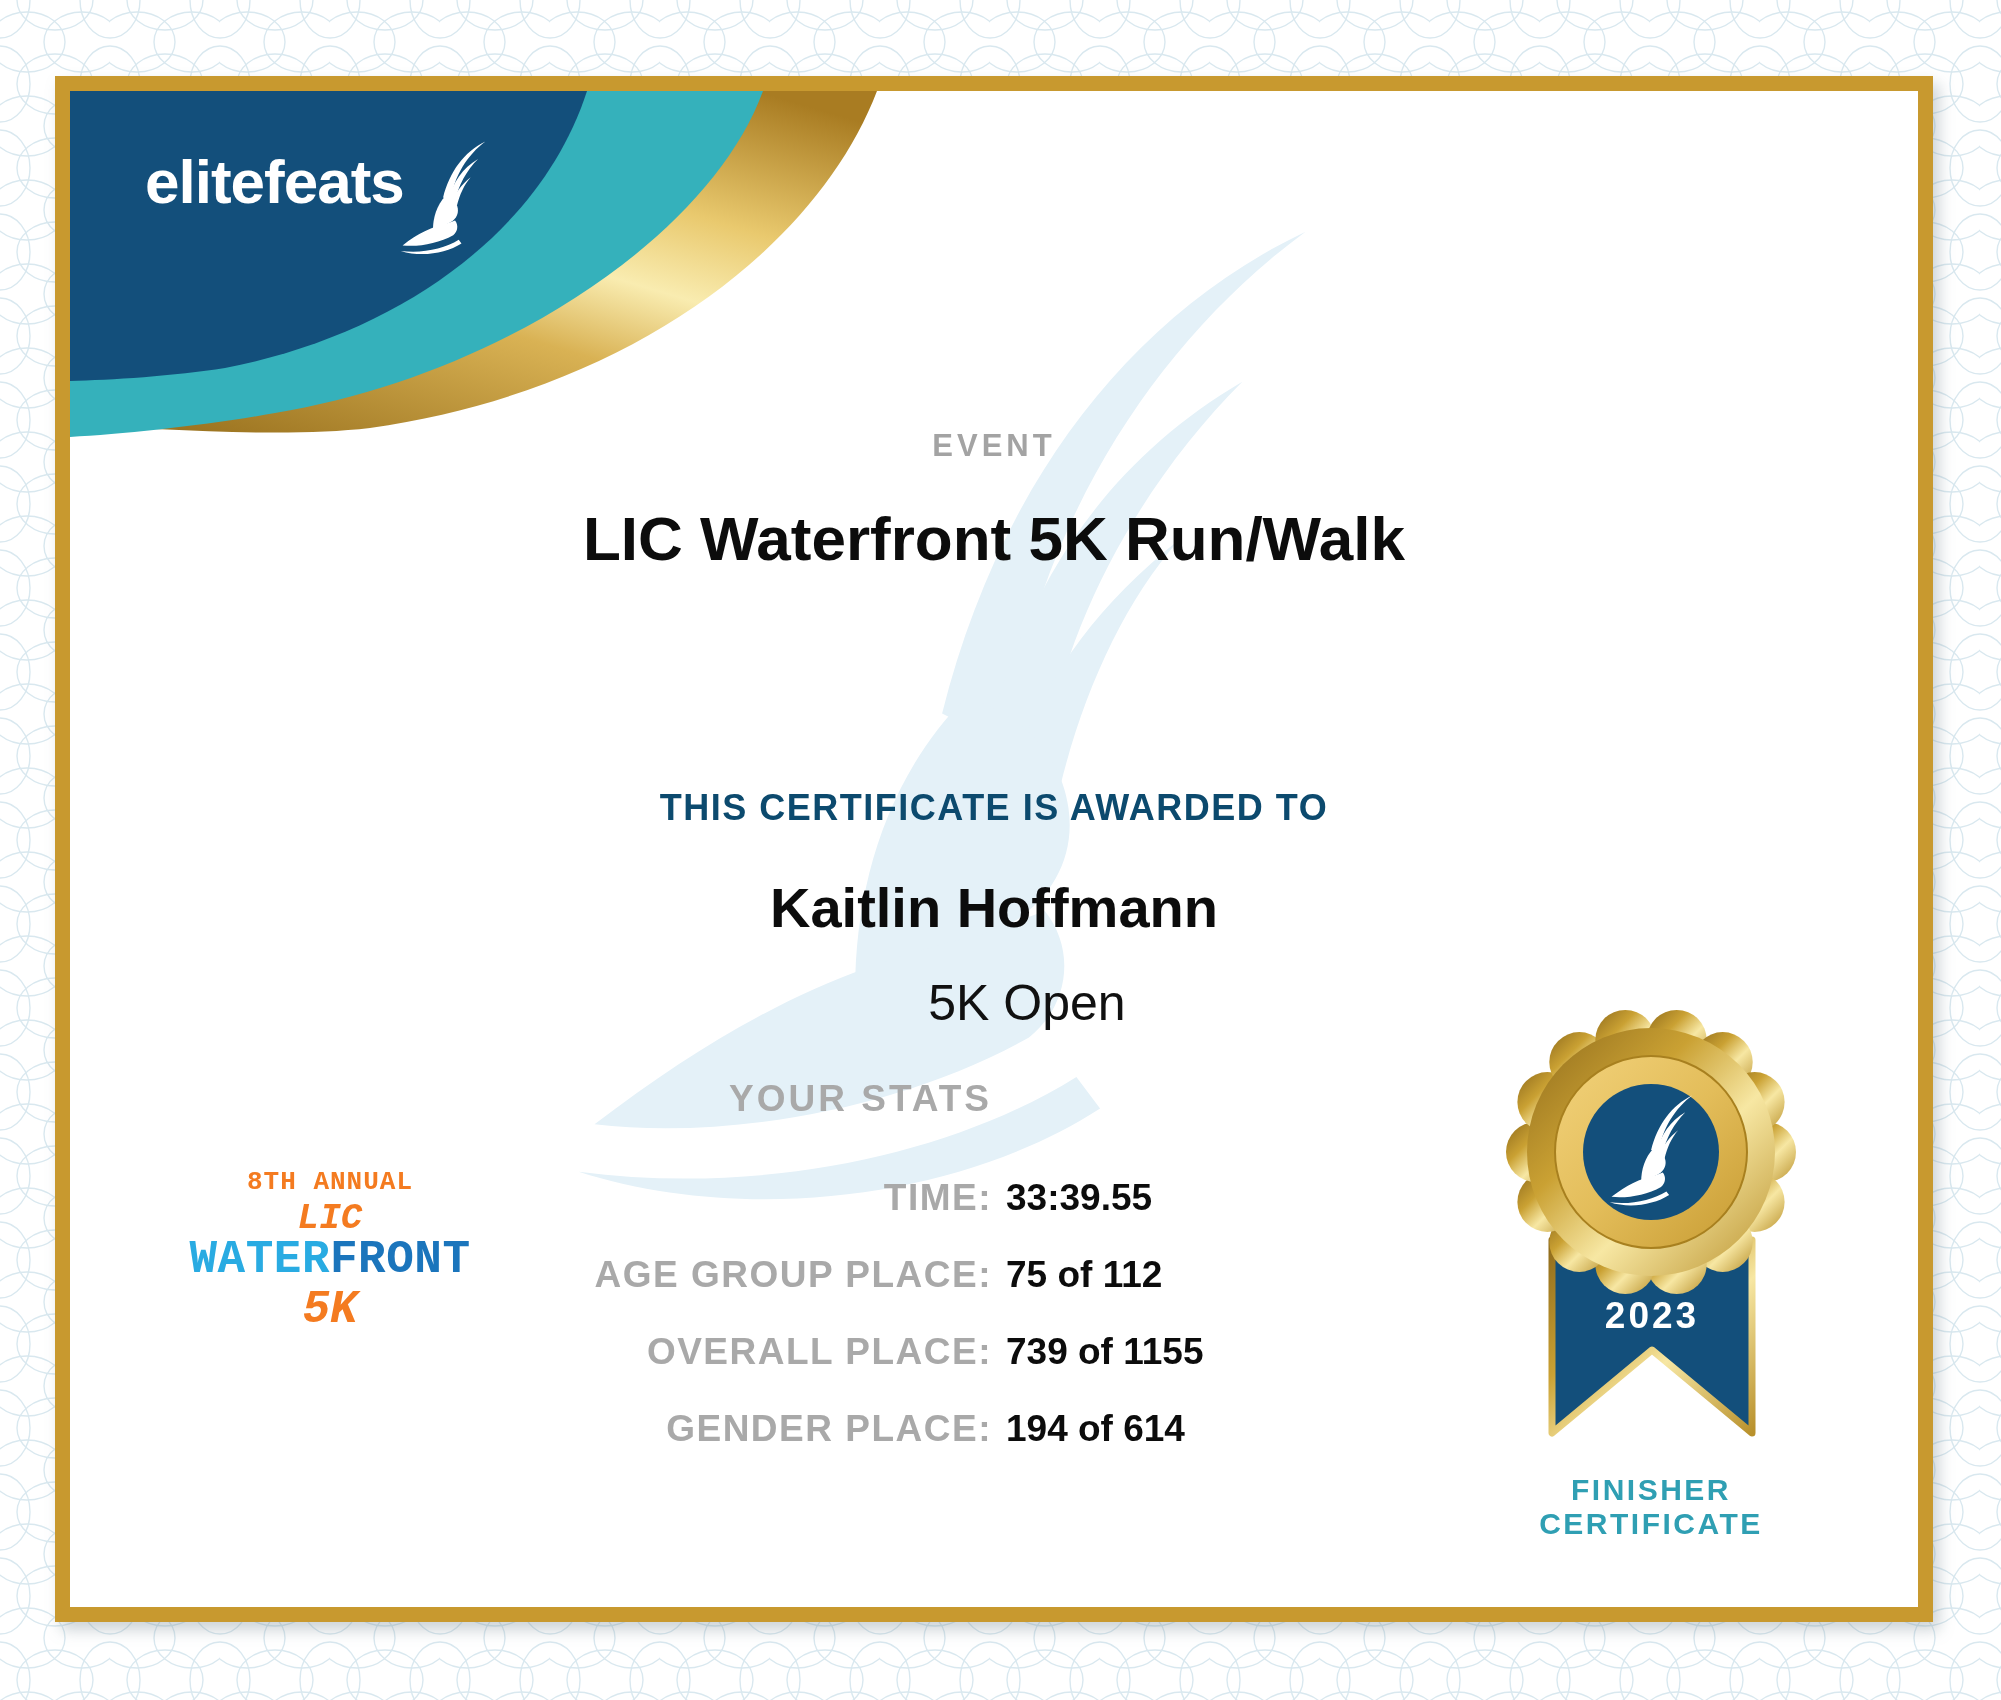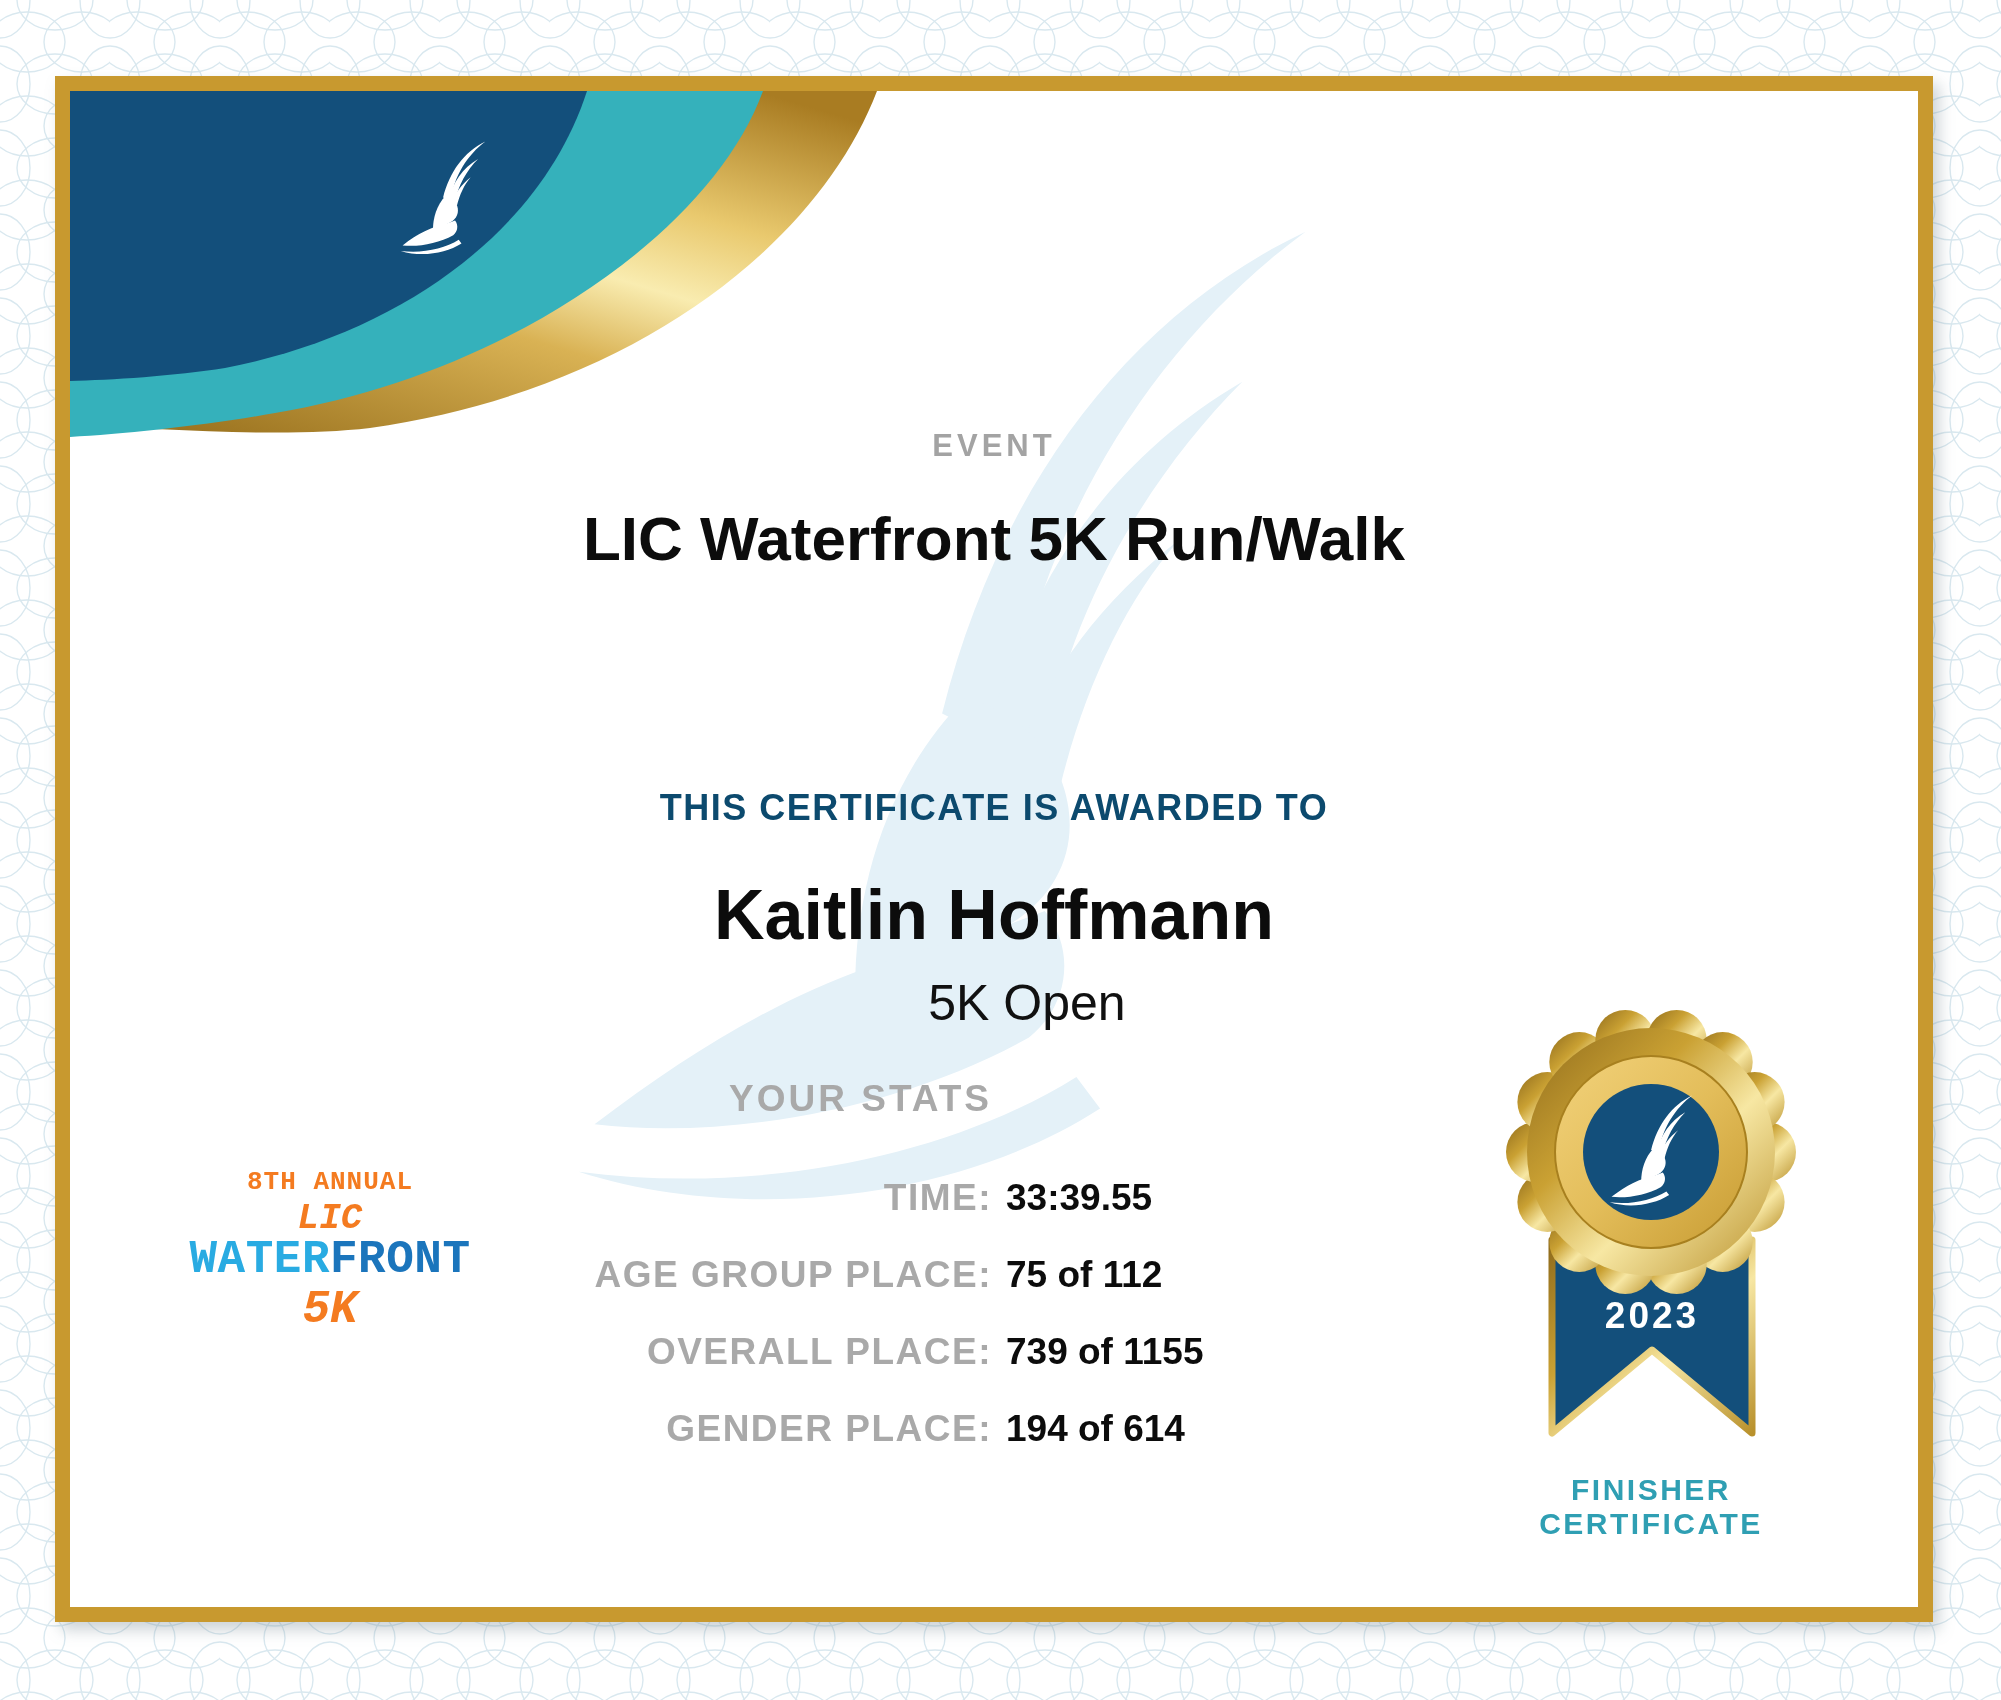--- a/index.html
+++ b/index.html
@@ -11,21 +11,21 @@
   .cert *{position:absolute;}
   .watermark{left:485px;top:69px;width:790px;height:1115px;z-index:1;}
   .header-curves{left:0;top:0;width:1160px;height:520px;z-index:2;}
   .brand-text{left:75px;top:55px;z-index:3;color:#ffffff;font-size:62px;font-weight:bold;
               letter-spacing:-1px;}
   .brand-foot{left:328px;top:49px;width:92px;height:116px;z-index:3;}
   .colcenter{left:0;width:1848px;text-align:center;z-index:4;}
   .event-label{top:337px;font-size:31px;font-weight:bold;letter-spacing:4px;color:#a3a3a3;}
   .event-title{top:412px;font-size:62px;font-weight:bold;color:#0c0c0c;letter-spacing:0px;}
   .awarded-label{top:696px;font-size:36px;font-weight:bold;letter-spacing:1.5px;color:#0c4a6e;}
-  .recipient{top:784px;font-size:70px;font-weight:bold;color:#0c0c0c;}
+  .recipient{top:784px;font-size:56px;font-weight:bold;color:#0c0c0c;}
   .division{top:883px;font-size:50px;font-weight:normal;color:#111111;margin-left:33px;}
   .stats-heading{left:0;top:987px;width:922px;text-align:right;font-size:37px;font-weight:bold;
                  letter-spacing:3px;color:#a9a9a9;z-index:4;}
   .stats-grid{left:0;top:1068px;width:1400px;display:grid;grid-template-columns:922px auto;
               column-gap:14px;grid-auto-rows:77px;align-items:center;z-index:4;}
   .stats-grid .slabel{position:static;text-align:right;font-size:37px;font-weight:bold;
                       letter-spacing:1.5px;color:#a9a9a9;}
   .stats-grid .svalue{position:static;text-align:left;font-size:37px;font-weight:bold;color:#0c0c0c;}
   .lic-logo{left:90px;top:1078px;width:340px;text-align:center;z-index:4;line-height:1;}
   .lic-logo > div{position:static;font-family:Liberation Mono, monospace;}
@@ -101,20 +101,21 @@
     <svg class="watermark" viewBox="0 0 100 125" preserveAspectRatio="xMidYMid meet">
       <use href="#wingfoot" fill="#e4f1f8"></use>
     </svg>
 
     <svg class="header-curves" viewBox="0 0 1160 520" preserveAspectRatio="none">
       <path d="M0,0 H807 C748,155 560,300 300,337 C215,347 95,338 0,334 Z" fill="url(#goldSweep)"></path>
       <path d="M0,0 H693 C640,145 430,285 205,322 C140,334 55,343 0,346 Z" fill="#35b1bb"></path>
       <path d="M0,0 H517 C472,140 330,243 155,277 C105,285 40,289 0,290 Z" fill="#134f7b"></path>
     </svg>
 
+    <div class="brand-text">elitefeats</div>
     <svg class="brand-foot" viewBox="0 0 100 125">
       <use href="#wingfoot" fill="#ffffff"></use>
     </svg>
 
     <div class="colcenter event-label">EVENT</div>
     <div class="colcenter event-title">LIC Waterfront 5K Run/Walk</div>
     <div class="colcenter awarded-label">THIS CERTIFICATE IS AWARDED TO</div>
     <div class="colcenter recipient">Kaitlin Hoffmann</div>
     <div class="colcenter division">5K Open</div>
 

